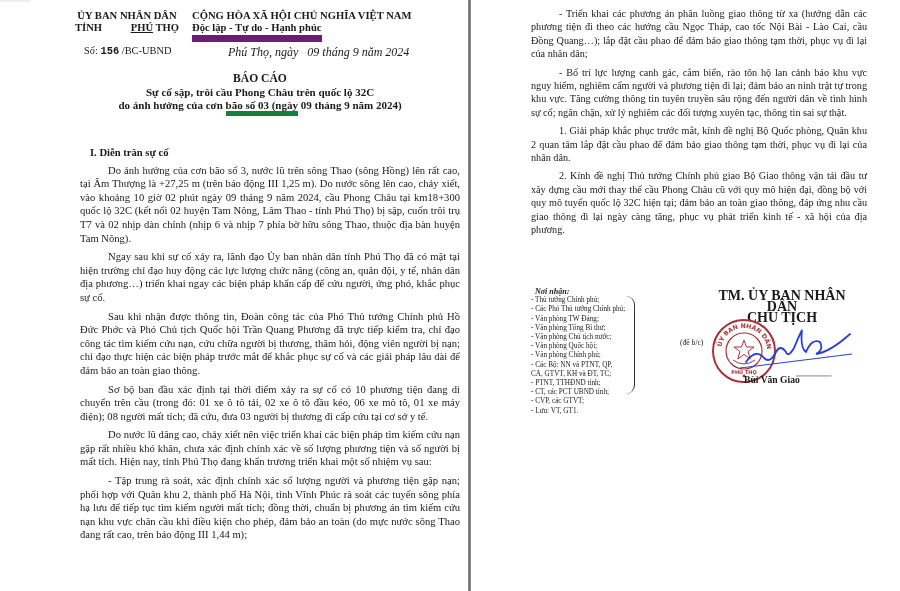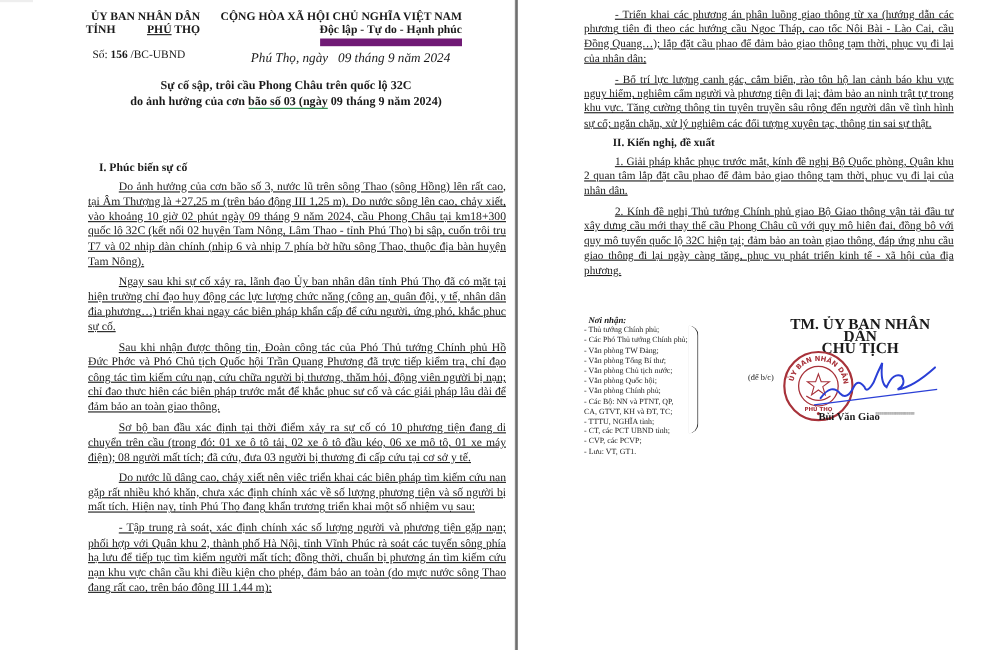--- a/index.html
+++ b/index.html
@@ -19,52 +19,52 @@
     position: absolute; left: 468px; top: 0; width: 3px; height: 591px;
     background: linear-gradient(to right, #9a9a9a, #6e6e6e, #9a9a9a);
   }
   .topbar {
     position: absolute; left: 0; top: 0; width: 30px; height: 2px; background: #eee;
   }
 
   
   .hdr-left {
     position: absolute; left: 72px; top: 10px; width: 110px;
-    text-align: right; font-weight: bold; font-size: 10.6px; line-height: 12px;
+    text-align: center; font-weight: bold; font-size: 10.6px; line-height: 12px;
   }
   .hdr-right {
     position: absolute; left: 192px; top: 10px; width: 228px;
-    text-align: right; font-weight: bold; font-size: 10.6px; line-height: 12px;
+    text-align: left; font-weight: bold; font-size: 10.6px; line-height: 12px;
   }
   .u { text-decoration: underline; margin-left: 26px; }
   .motto { display: inline-block; border-bottom: 7px solid #701a75; padding-bottom: 1px; }
   .so {
     position: absolute; left: 84px; top: 45px; font-size: 10.4px;
   }
-  .so b { font-weight: bold; }
+  .so b { font-weight: bold; font-family: Liberation Mono, monospace; }
   .date {
     position: absolute; left: 228px; top: 45px; font-size: 12px; font-style: italic;
   }
   .title-block {
     position: absolute; left: 60px; top: 72px; width: 400px;
     text-align: center; font-weight: bold; font-size: 11px; line-height: 13.5px;
   }
   .title-block .big { font-size: 11.6px; }
-  .uline { border-bottom: 1px solid #15803d; }
+  .uline { border-bottom: 5px solid #15803d; }
 
   
   .body-left {
     position: absolute; left: 80px; top: 146px; width: 380px;
     font-size: 10.6px; line-height: 13.6px; text-align: justify;
   }
   .body-right {
     position: absolute; left: 531px; top: 7px; width: 336px;
     font-size: 10.2px; line-height: 13.4px; text-align: justify;
   }
-  .para { text-indent: 28px; margin: 0 0 5px 0; text-decoration: underline; }
+  .para { text-indent: 28px; margin: 0 0 5px 0; }
   .sec-title { font-weight: bold; margin: 0 0 4px 0; padding-left: 10px; }
   .body-right .sec-title { padding-left: 26px; margin: 4px 0 3px 0; }
 
   
   .recipients {
     position: absolute; left: 531px; top: 287px; width: 120px;
     font-size: 7.2px; line-height: 9.2px;
   }
   .recipients .rtitle { font-weight: bold; font-style: italic; font-size: 8px; margin-left: 4px; }
   .brace {
@@ -106,61 +106,61 @@
 
   <div class="hdr-right">
     <div>CỘNG HÒA XÃ HỘI CHỦ NGHĨA VIỆT NAM</div>
     <div><span class="motto">Độc lập - Tự do - Hạnh phúc</span></div>
   </div>
 
   <div class="so"><span>Số: </span><b>156</b><span> /BC-UBND</span></div>
   <div class="date" style="white-space:pre">Phú Thọ, ngày   09 tháng 9 năm 2024</div>
 
   <div class="title-block">
+    <div class="big">BÁO CÁO</div>
     <div>Sự cố sập, trôi cầu Phong Châu trên quốc lộ 32C</div>
     <div><span>do ảnh hưởng của cơn </span><span class="uline">bão số 03 (ngày</span><span> 09 tháng 9 năm 2024)</span></div>
   </div>
 
   <div class="body-left">
-    <div class="sec-title">I. Phúc biến sự cố</div>
+    <div class="sec-title">I. Diễn trân sự cố</div>
     <p class="para">Do ảnh hưởng của cơn bão số 3, nước lũ trên sông Thao (sông Hồng) lên rất cao, tại Âm Thượng là +27,25 m (trên báo động III 1,25 m). Do nước sông lên cao, chảy xiết, vào khoảng 10 giờ 02 phút ngày 09 tháng 9 năm 2024, cầu Phong Châu tại km18+300 quốc lộ 32C (kết nối 02 huyện Tam Nông, Lâm Thao - tỉnh Phú Thọ) bị sập, cuốn trôi trụ T7 và 02 nhịp dàn chính (nhịp 6 và nhịp 7 phía bờ hữu sông Thao, thuộc địa bàn huyện Tam Nông).</p>
     <p class="para">Ngay sau khi sự cố xảy ra, lãnh đạo Ủy ban nhân dân tỉnh Phú Thọ đã có mặt tại hiện trường chỉ đạo huy động các lực lượng chức năng (công an, quân đội, y tế, nhân dân địa phương…) triển khai ngay các biện pháp khẩn cấp để cứu người, ứng phó, khắc phục sự cố.</p>
     <p class="para">Sau khi nhận được thông tin, Đoàn công tác của Phó Thủ tướng Chính phủ Hồ Đức Phớc và Phó Chủ tịch Quốc hội Trần Quang Phương đã trực tiếp kiểm tra, chỉ đạo công tác tìm kiếm cứu nạn, cứu chữa người bị thương, thăm hỏi, động viên người bị nạn; chỉ đạo thực hiện các biện pháp trước mắt để khắc phục sự cố và các giải pháp lâu dài để đảm bảo an toàn giao thông.</p>
     <p class="para">Sơ bộ ban đầu xác định tại thời điểm xảy ra sự cố có 10 phương tiện đang di chuyển trên cầu (trong đó: 01 xe ô tô tải, 02 xe ô tô đầu kéo, 06 xe mô tô, 01 xe máy điện); 08 người mất tích; đã cứu, đưa 03 người bị thương đi cấp cứu tại cơ sở y tế.</p>
     <p class="para">Do nước lũ dâng cao, chảy xiết nên việc triển khai các biện pháp tìm kiếm cứu nạn gặp rất nhiều khó khăn, chưa xác định chính xác về số lượng phương tiện và số người bị mất tích. Hiện nay, tỉnh Phú Thọ đang khẩn trương triển khai một số nhiệm vụ sau:</p>
     <p class="para">- Tập trung rà soát, xác định chính xác số lượng người và phương tiện gặp nạn; phối hợp với Quân khu 2, thành phố Hà Nội, tỉnh Vĩnh Phúc rà soát các tuyến sông phía hạ lưu để tiếp tục tìm kiếm người mất tích; đồng thời, chuẩn bị phương án tìm kiếm cứu nạn khu vực chân cầu khi điều kiện cho phép, đảm bảo an toàn (do mực nước sông Thao đang rất cao, trên báo động III 1,44 m);</p>
   </div>
 </div>
 
 <div class="divider"></div>
 
 <div class="page page-right"></div>
 
 <div class="body-right">
   <p class="para">- Triển khai các phương án phân luồng giao thông từ xa (hướng dẫn các phương tiện đi theo các hướng cầu Ngọc Tháp, cao tốc Nội Bài - Lào Cai, cầu Đồng Quang…); lắp đặt cầu phao để đảm bảo giao thông tạm thời, phục vụ đi lại của nhân dân;</p>
   <p class="para">- Bố trí lực lượng canh gác, cắm biển, rào tôn hộ lan cảnh báo khu vực nguy hiểm, nghiêm cấm người và phương tiện đi lại; đảm bảo an ninh trật tự trong khu vực. Tăng cường thông tin tuyên truyền sâu rộng đến người dân về tình hình sự cố; ngăn chặn, xử lý nghiêm các đối tượng xuyên tạc, thông tin sai sự thật.</p>
-  <div class="sec-title">II. Kiến nghị, đề xuất</div>
   <p class="para">1. Giải pháp khắc phục trước mắt, kính đề nghị Bộ Quốc phòng, Quân khu 2 quan tâm lắp đặt cầu phao để đảm bảo giao thông tạm thời, phục vụ đi lại của nhân dân.</p>
   <p class="para">2. Kính đề nghị Thủ tướng Chính phủ giao Bộ Giao thông vận tải đầu tư xây dựng cầu mới thay thế cầu Phong Châu cũ với quy mô hiện đại, đồng bộ với quy mô tuyến quốc lộ 32C hiện tại; đảm bảo an toàn giao thông, đáp ứng nhu cầu giao thông đi lại ngày càng tăng, phục vụ phát triển kinh tế - xã hội của địa phương.</p>
 </div>
 
 <div class="recipients">
   <div class="rtitle">Nơi nhận:</div>
   <div>- Thủ tướng Chính phủ;</div>
   <div>- Các Phó Thủ tướng Chính phủ;</div>
   <div>- Văn phòng TW Đảng;</div>
   <div>- Văn phòng Tổng Bí thư;</div>
   <div>- Văn phòng Chủ tịch nước;</div>
   <div>- Văn phòng Quốc hội;</div>
   <div>- Văn phòng Chính phủ;</div>
   <div>- Các Bộ: NN và PTNT, QP,</div>
   <div>CA, GTVT, KH và ĐT, TC;</div>
-  <div>- TTTU, NGHĨA tỉnh;</div>
+  <div>- PTNT, TTHĐND tỉnh;</div>
   <div>- CT, các PCT UBND tỉnh;</div>
-  <div>- CVP, các PCVP;</div>
+  <div>- CVP, các GTVT;</div>
   <div>- Lưu: VT, GT1.</div>
 </div>
 <div class="brace"></div>
 <div class="brace-note">(để b/c)</div>
 
 <div class="sign-title">
   <div>TM. ỦY BAN NHÂN DÂN</div>
   <div>CHỦ TỊCH</div>
 </div>
 

